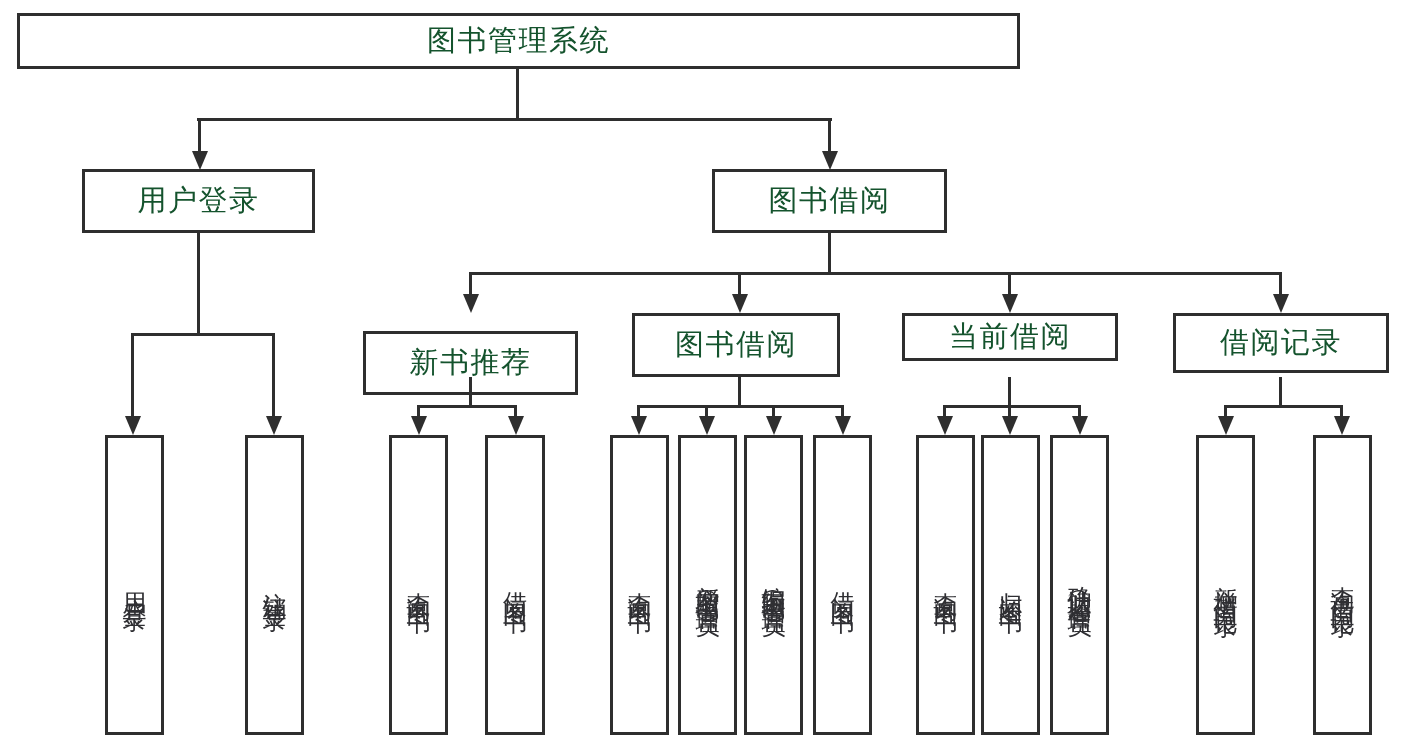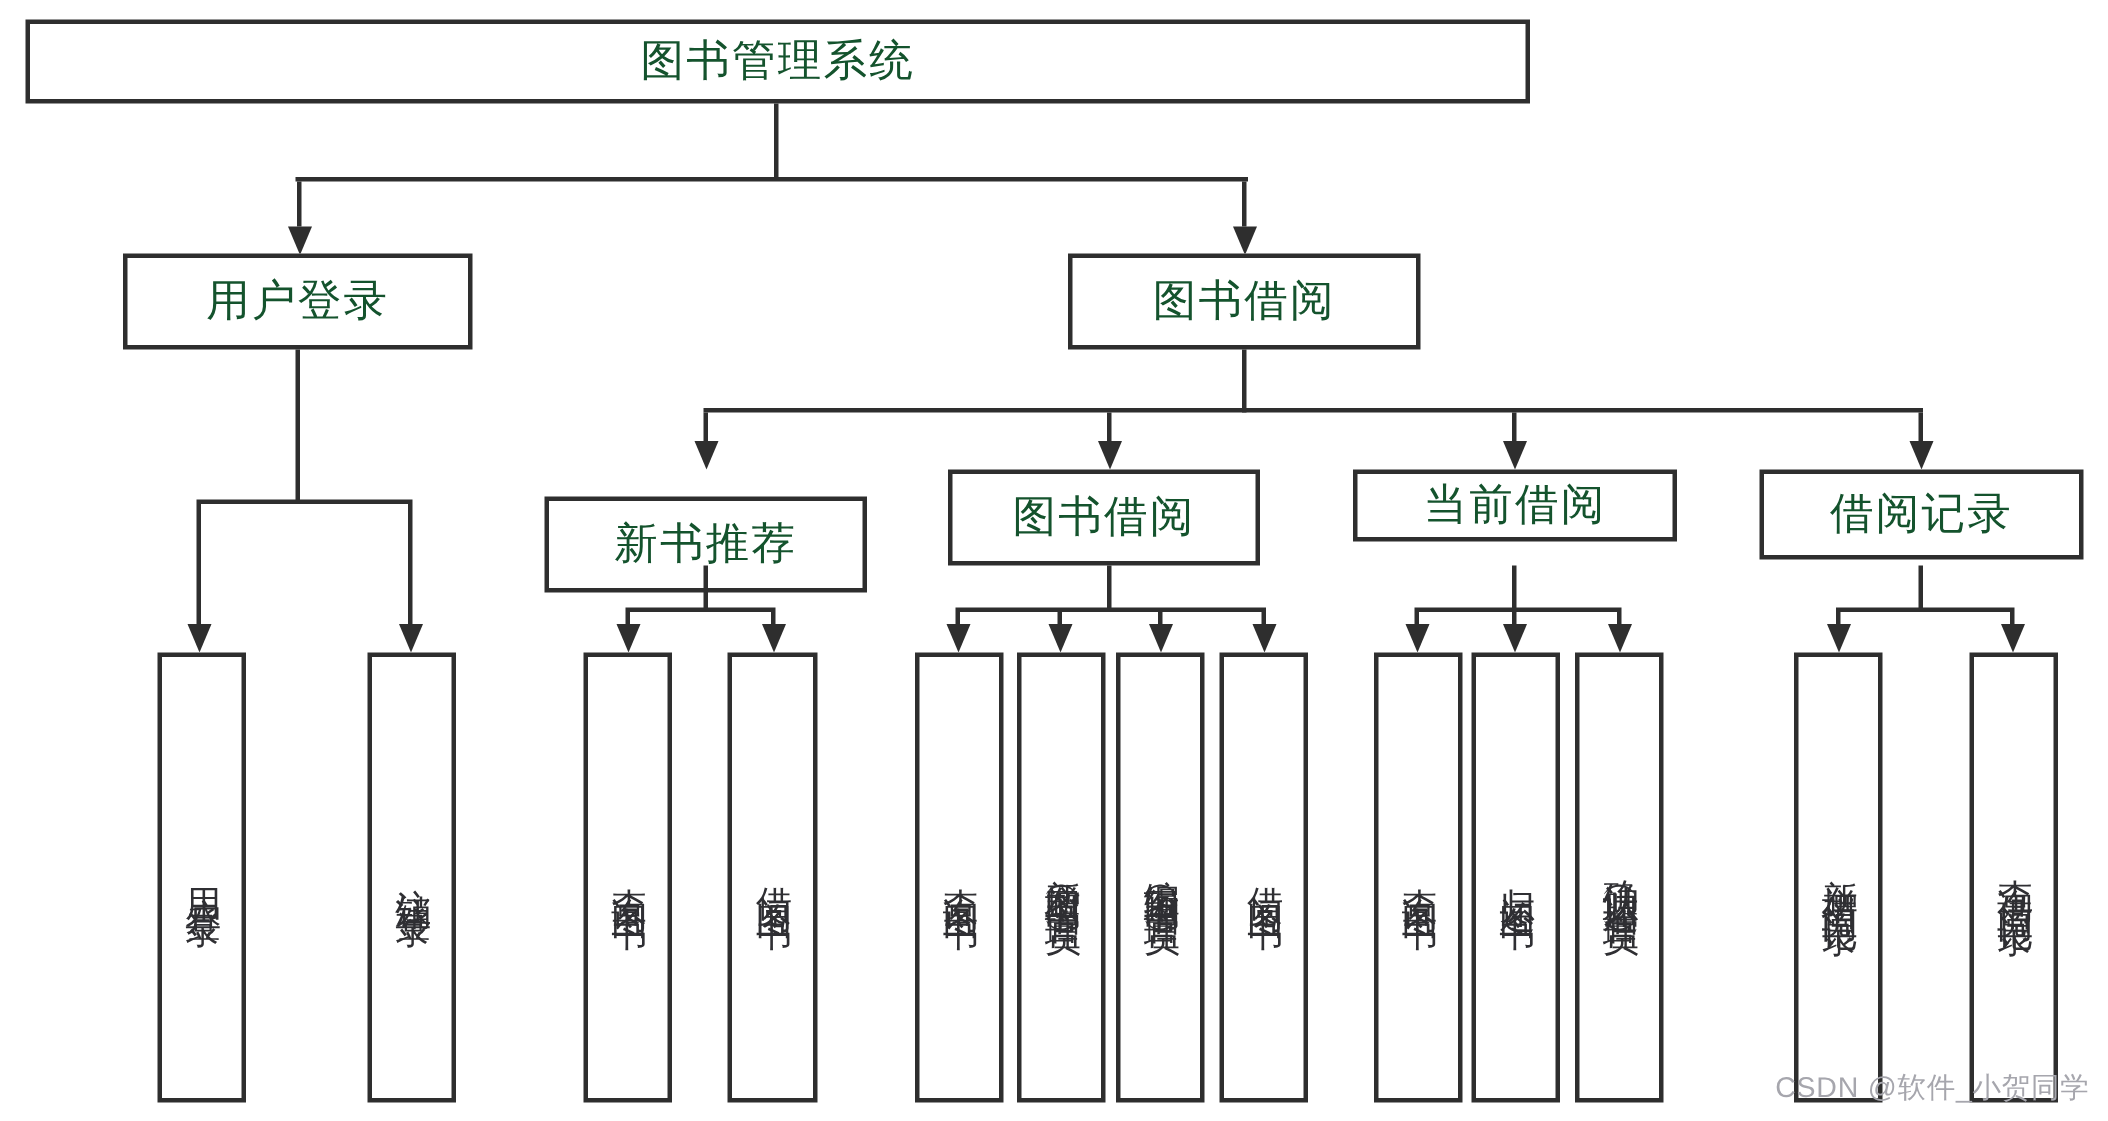--- a/index.html
+++ b/index.html
@@ -135,15 +135,14 @@
     <span class="vlabel" style="letter-spacing:4px;">确认归还（管理员）</span>
   </div>
 
   <div class="box" style="left:1196px;top:435px;width:59px;height:300px;">
     <span class="vlabel">新增借阅记录</span>
   </div>
   <div class="box" style="left:1313px;top:435px;width:59px;height:300px;">
     <span class="vlabel">查询借阅记录</span>
   </div>
 
-  <div class="watermark">CSDN @软件_小贺同学</div>
 
 </div>
 
 </body></html>

